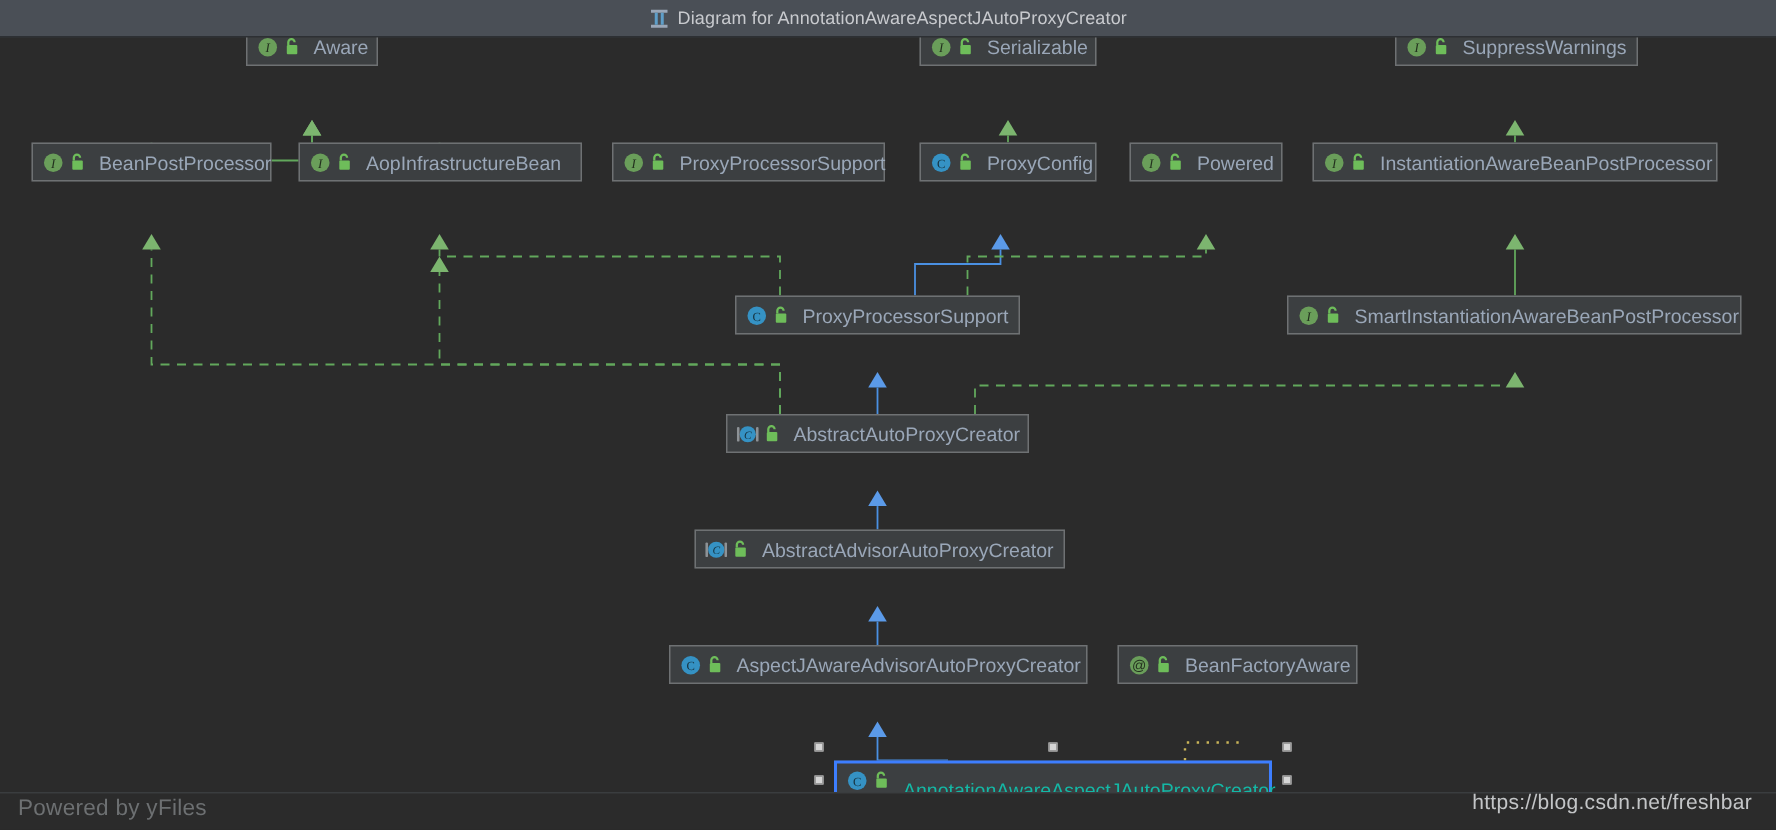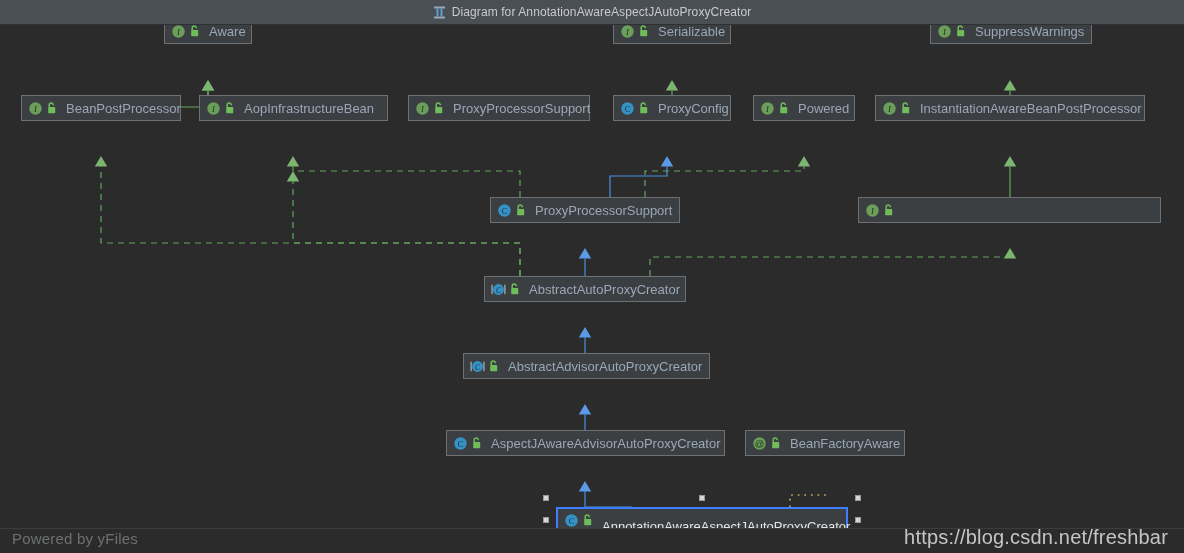--- a/index.html
+++ b/index.html
@@ -46,21 +46,21 @@
   .node .icons{display:flex;align-items:center;gap:3px;flex:0 0 auto;}
   .node .label{
     font-size:13px;color:#9aa7b8;
     margin-left:9px;margin-right:2px;
     line-height:1;
   }
   .node.selected{
     border:2px solid #3d7eff;
     background:#3c3f41;
   }
-  .node.selected .label{color:#e5e5e5;margin-top:12px;}
+  .node.selected .label{color:#14b8a6;margin-top:12px;}
 
   .ico{display:block;}
 
   
   .handle{
     position:absolute;width:6px;height:6px;
     background:#d6d6d6;border:1px solid #9b9b9b;
     box-sizing:border-box;
   }
 
@@ -69,21 +69,21 @@
     position:absolute;left:0;top:528px;width:1184px;height:25px;
     background:#2b2b2b;border-top:1px solid #3a3d3f;
     box-sizing:border-box;
   }
   .wm-left{
     position:absolute;left:12px;top:530px;
     font-size:15px;color:#6d7072;letter-spacing:.2px;
   }
   .wm-right{
     position:absolute;right:16px;top:526px;
-    font-size:20px;color:#c3c5c7;letter-spacing:.2px;
+    font-size:14px;color:#c3c5c7;letter-spacing:.2px;
   }
 </style>
 </head>
 <body>
 
 <div id="titlebar">
   <div class="tb-inner">
     <span>
       <svg class="diagram-icon" viewBox="0 0 13 13">
         <rect x="1" y="0.5" width="11" height="2" fill="#9aa7b8"></rect>
@@ -321,20 +321,21 @@
               <text x="7.5" y="10.8" font-size="8.6" font-family="Liberation Serif,serif" font-style="italic" text-anchor="middle" fill="#23301e">I</text>
             </svg>
           </span>
           <span>
             <svg class="ico" width="11" height="12" viewBox="0 0 11 12">
               <path d="M3.2 5.0 V3.2 a2.1 2.1 0 0 1 4.2 0" fill="none" stroke="#6ebd5a" stroke-width="1.5"></path>
               <rect x="2.2" y="5.0" width="7.0" height="6.2" rx="0.7" fill="#6ebd5a"></rect>
             </svg>
           </span>
         </span>
+        <span class="label">SmartInstantiationAwareBeanPostProcessor</span>
       </div>
       <div class="node" style="left: 484px; top: 251px; width: 202px;">
         <span class="icons">
           <span>
             <svg class="ico" width="15" height="15" viewBox="0 0 15 15">
               <circle cx="7.5" cy="7.5" r="5.4" fill="#3592c4"></circle>
               <text x="7.5" y="10.5" font-size="7.6" font-family="Liberation Serif,serif" font-style="italic" text-anchor="middle" fill="#16323f">C</text>
               <rect x="0.3" y="2.6" width="1.7" height="9.8" rx="0.8" fill="#8d9296"></rect>
               <rect x="13.0" y="2.6" width="1.7" height="9.8" rx="0.8" fill="#8d9296"></rect>
             </svg>

